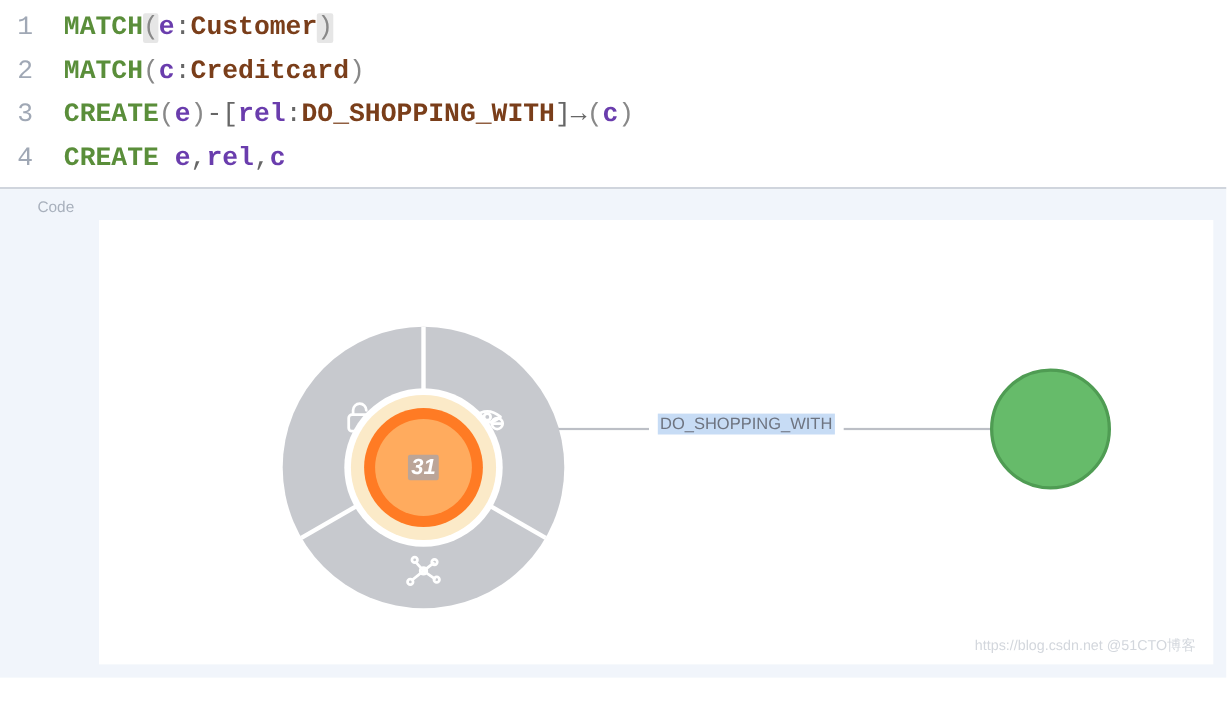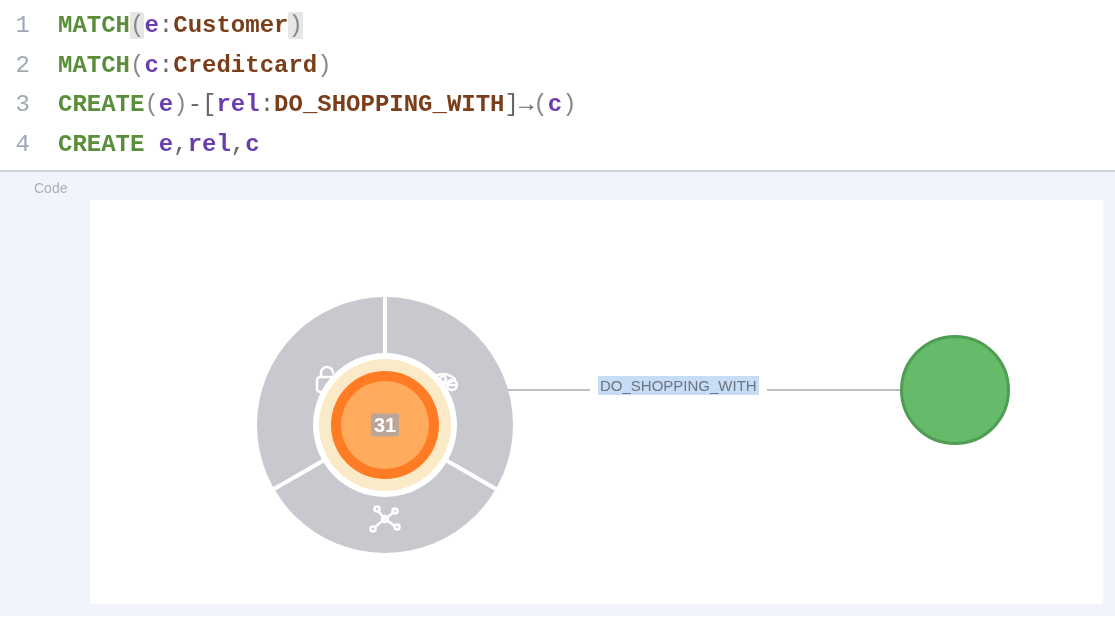--- a/index.html
+++ b/index.html
@@ -88,20 +88,21 @@
       left: 50%;
       top: 50%;
       transform: translate(-50%, -50%);
       color: #fff;
       font-family: Arial, sans-serif;
       font-size: 20px;
       font-weight: 700;
       background: rgba(120,160,210,0.5);
       padding: 0 3px;
       border-radius: 2px;
+      font-style: italic;
     }
 
     .green-node {
       position: absolute;
       left: 810px;
       top: 135px;
       width: 110px;
       height: 110px;
       border-radius: 50%;
       background: #66bb6a;
@@ -210,14 +211,15 @@
         </g>
         <circle class="ring-cream" cx="130" cy="130" r="66"></circle>
         <circle class="ring-orange" cx="130" cy="130" r="54"></circle>
         <circle class="ring-orange-inner" cx="130" cy="130" r="44"></circle>
       </svg>
       <div class="node-label">31</div>
     </div>
 
     <div class="green-node"></div>
 
+    <div class="watermark">https://blog.csdn.net  @51CTO博客</div>
   </div>
 </div>
 
 </body></html>

